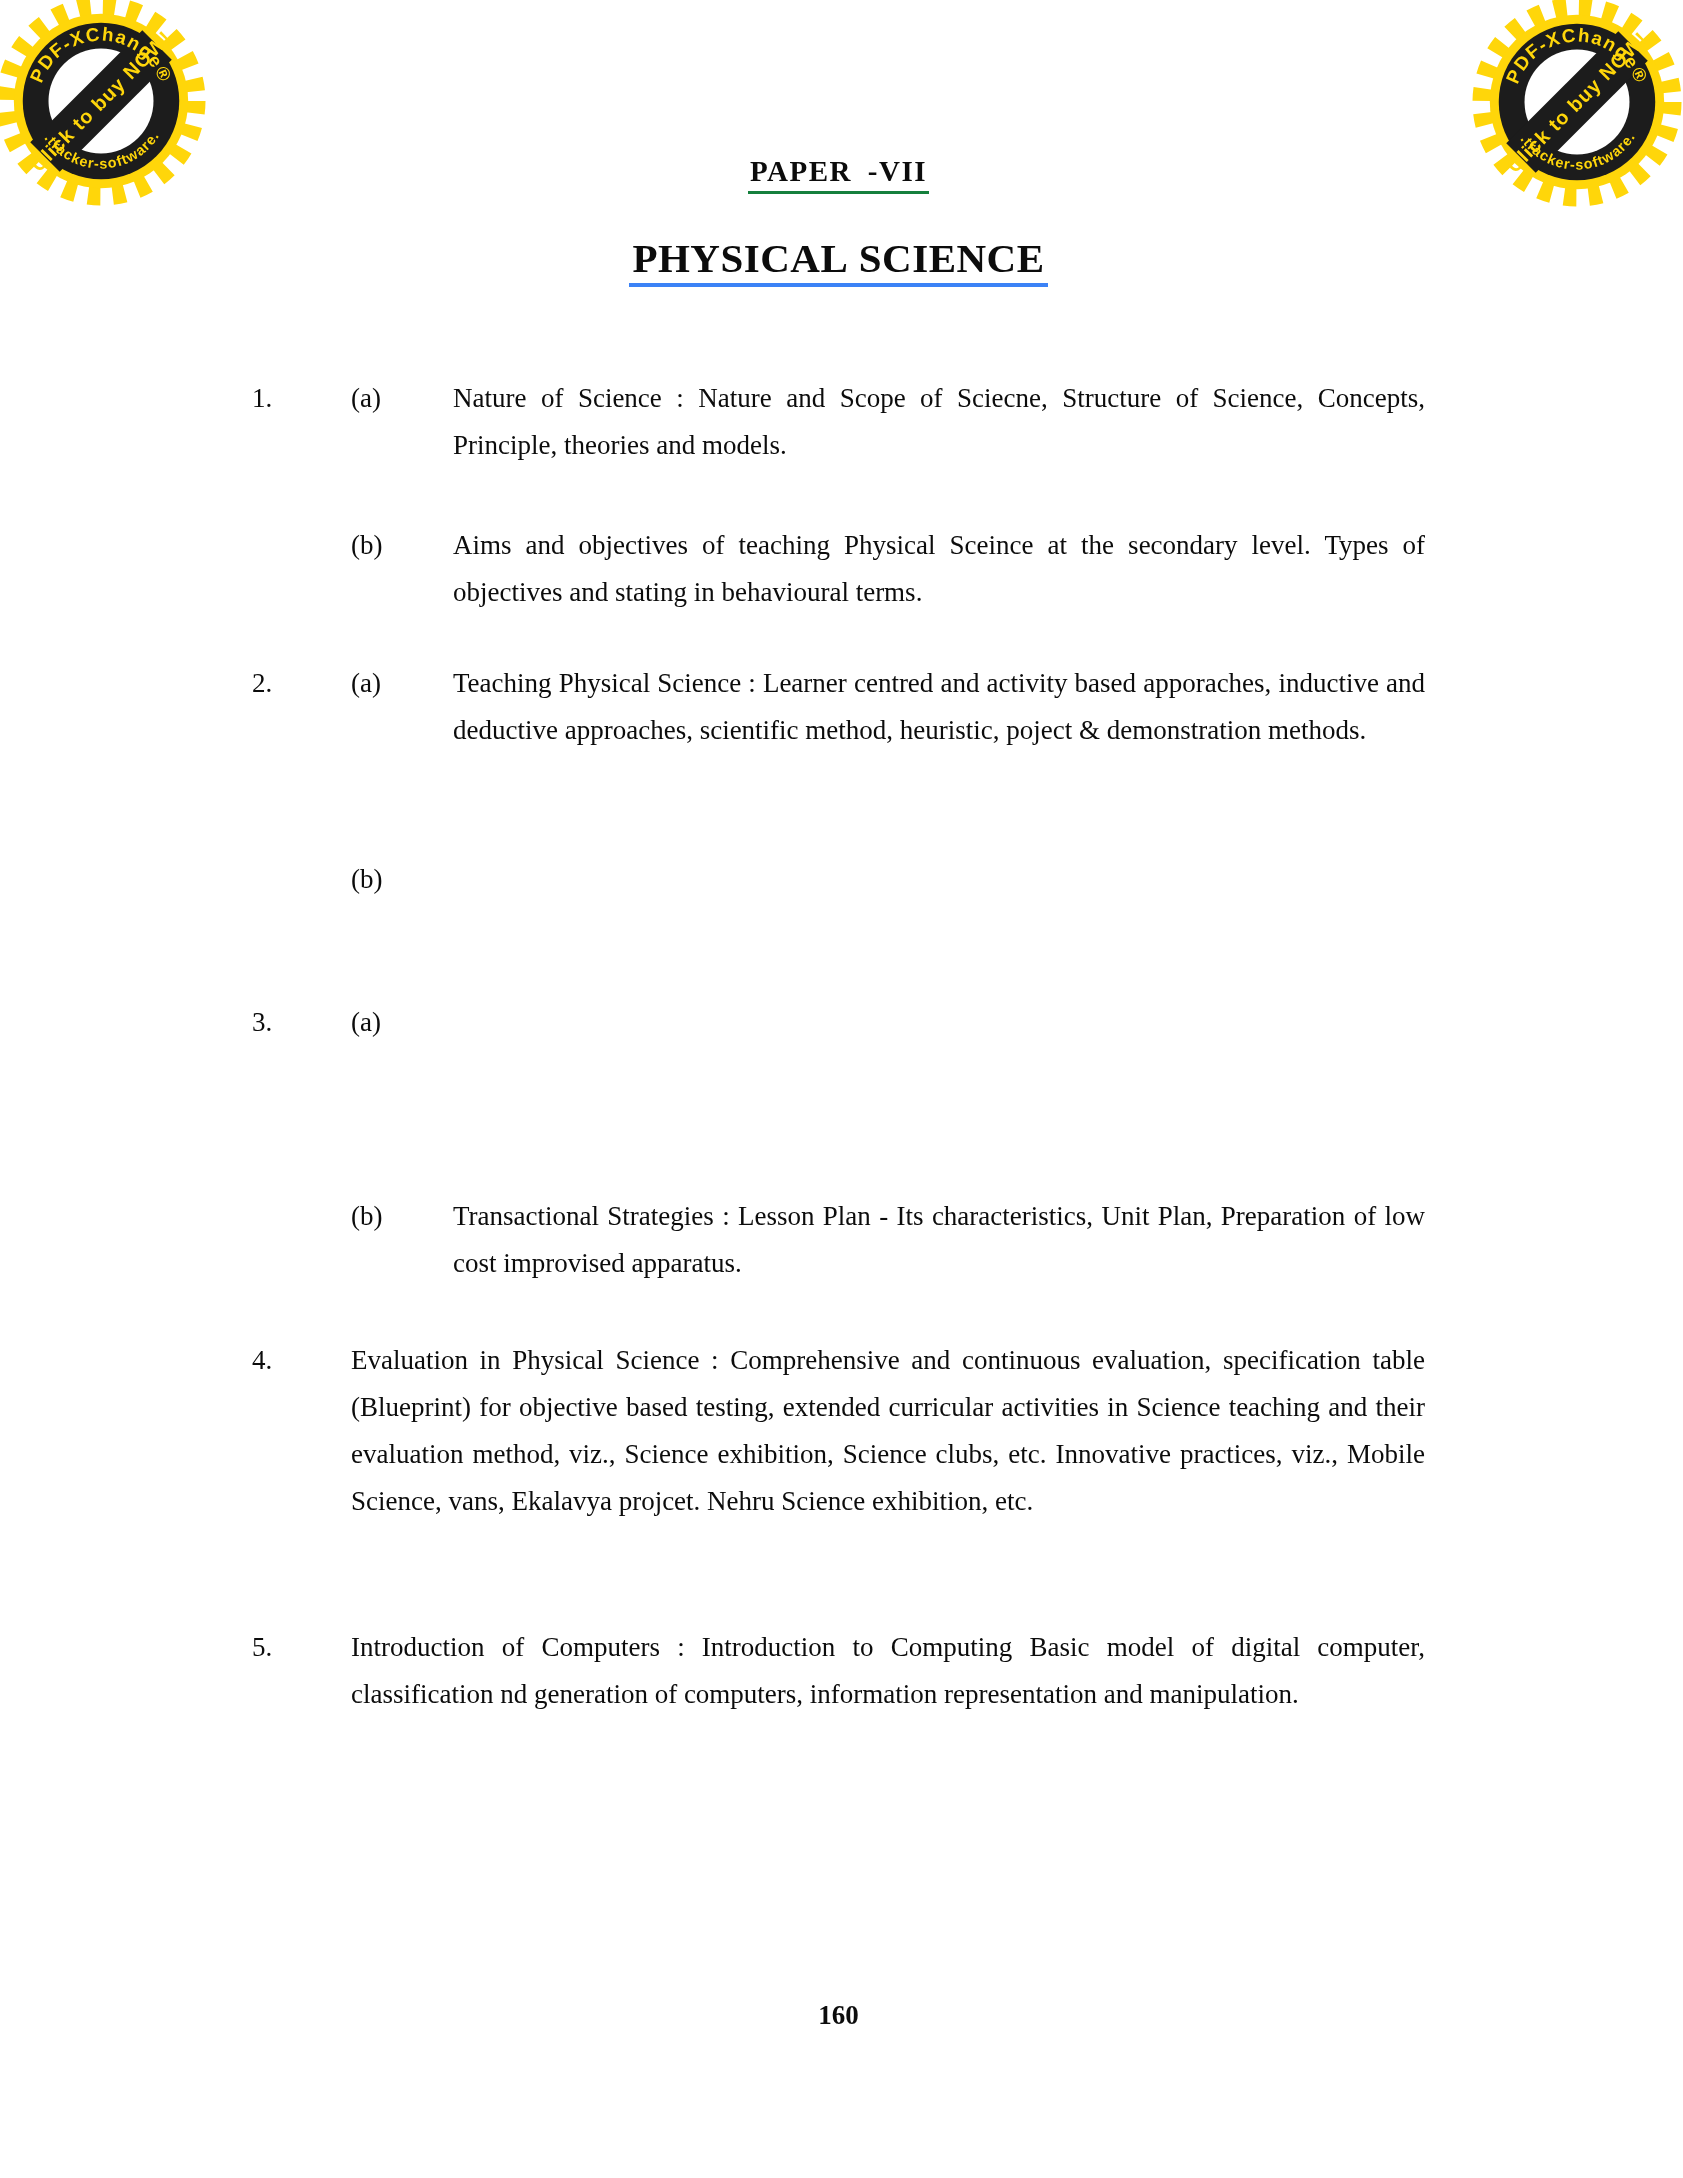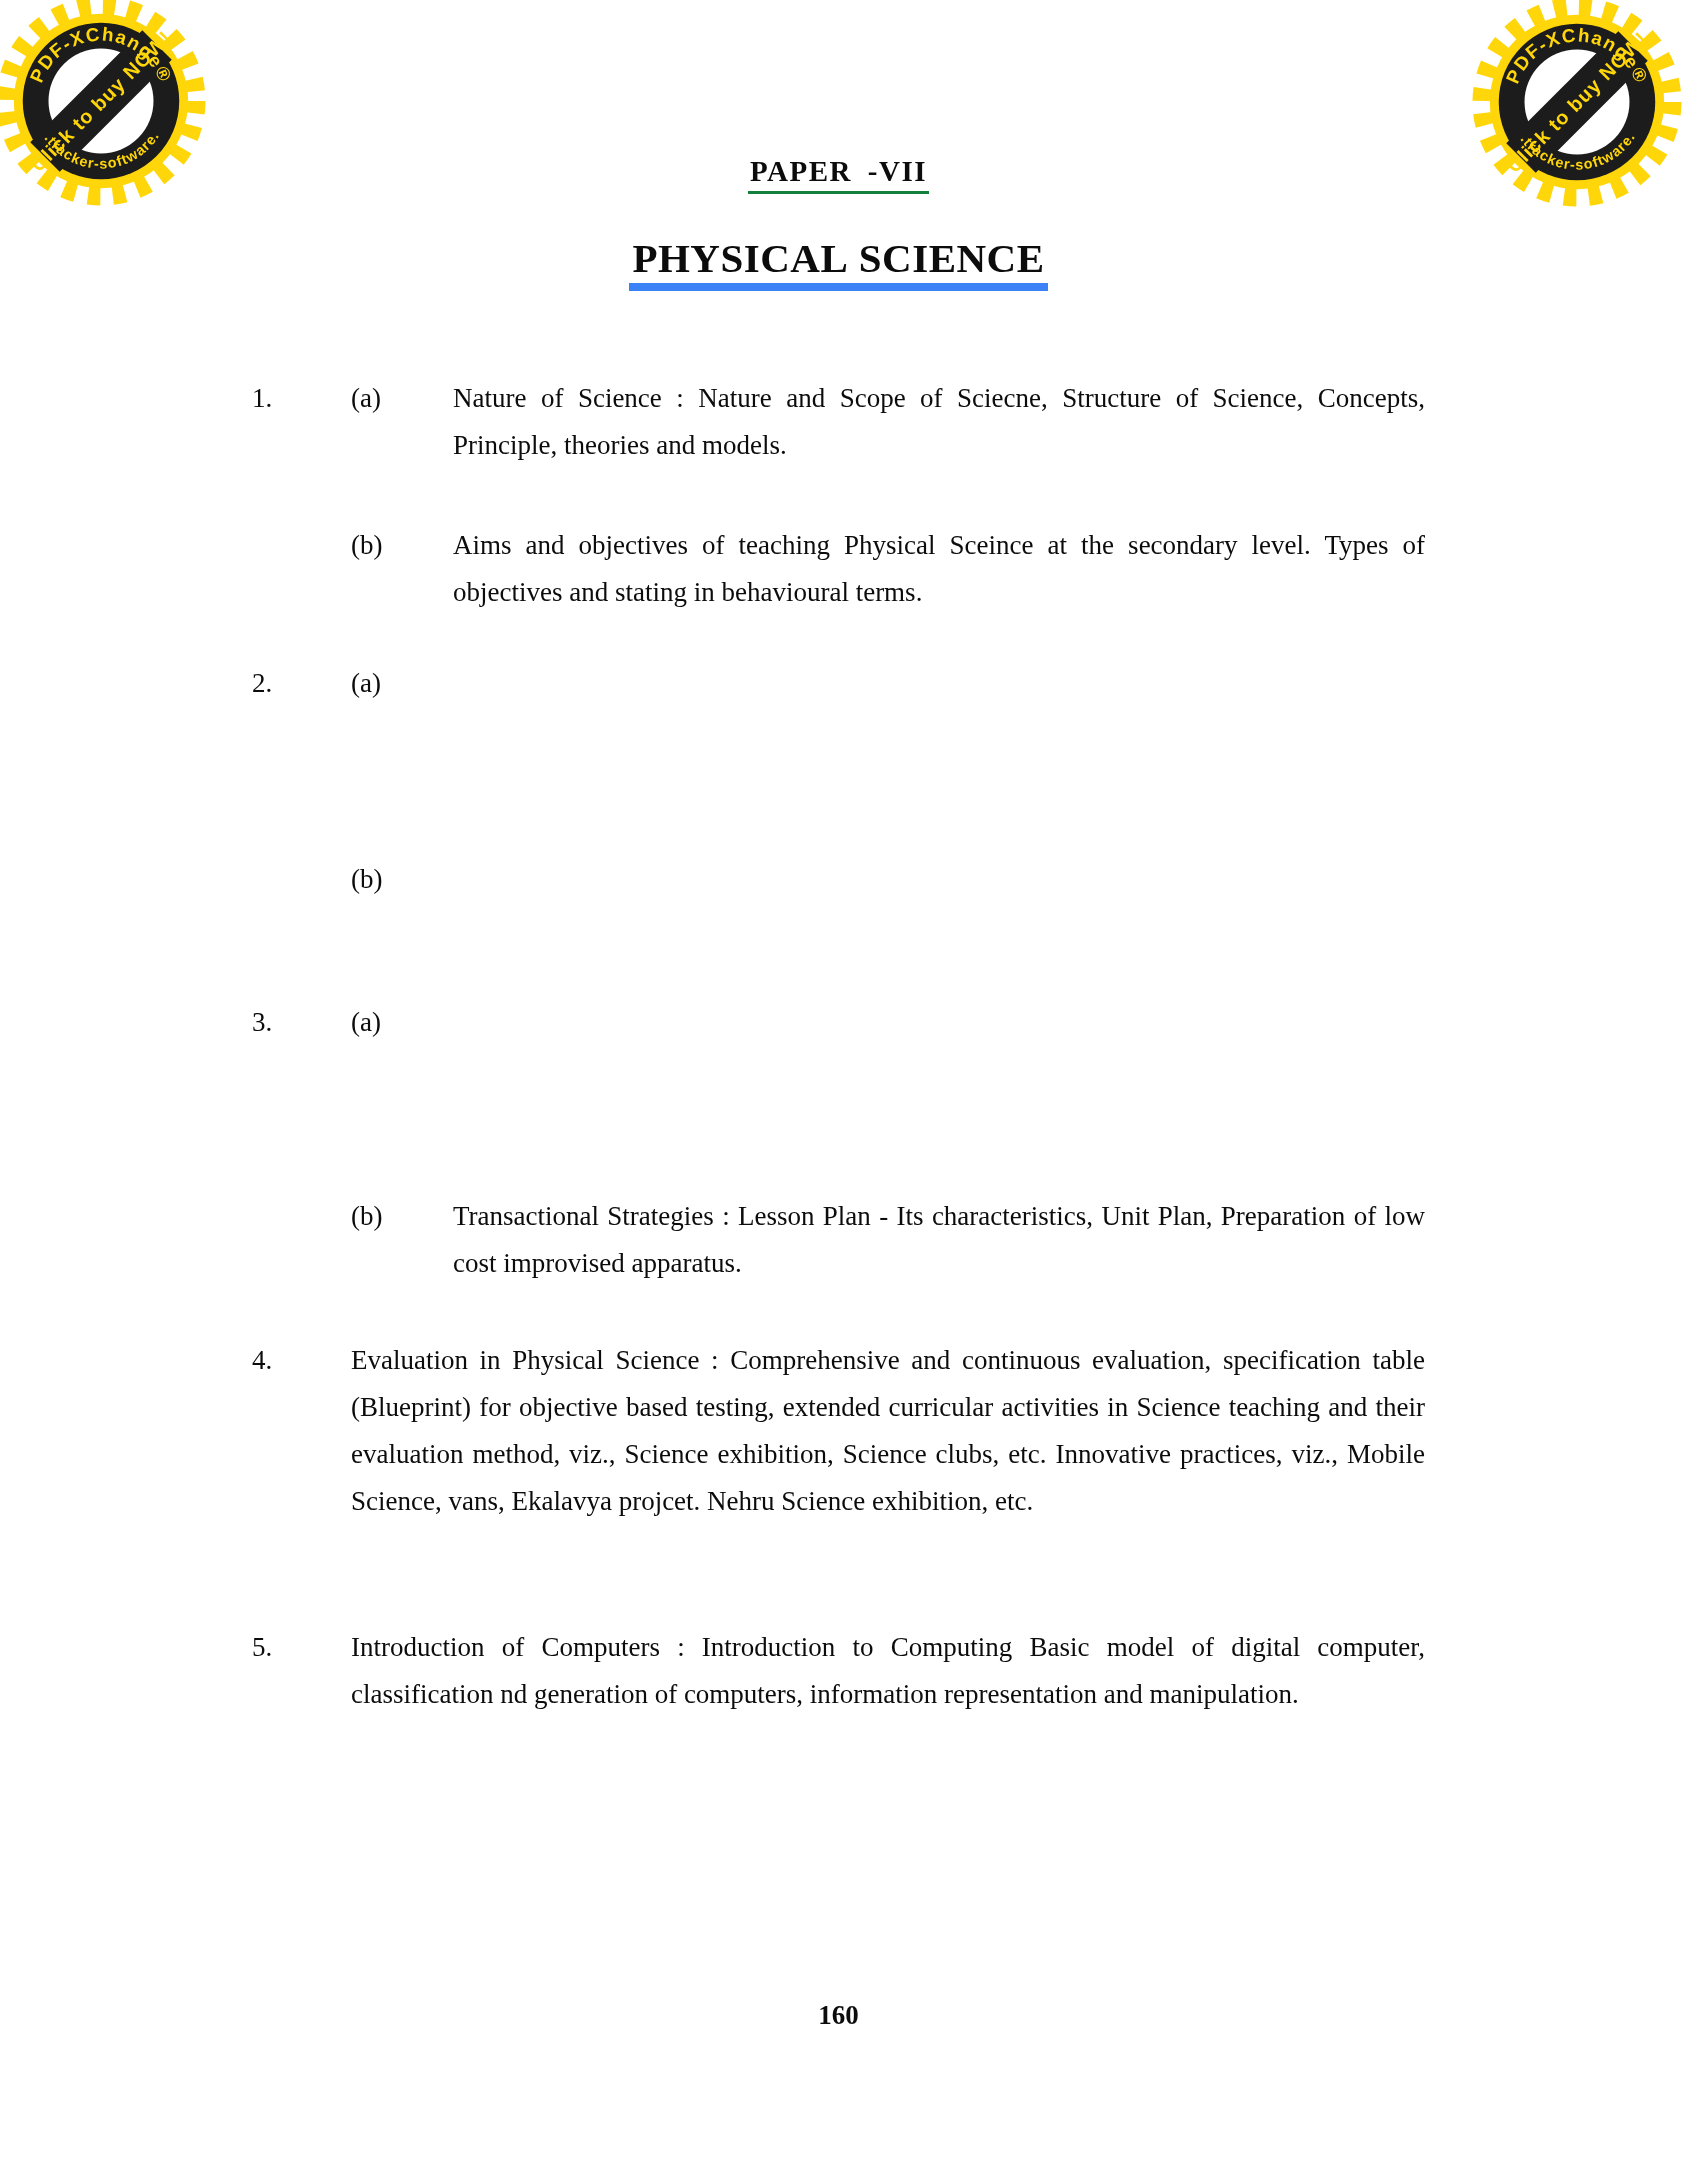--- a/index.html
+++ b/index.html
@@ -22,21 +22,21 @@
   .paper-title-wrap   { top:156px; }
   .subject-title-wrap { top:236px; }
   .paper-title {
     display:inline-block; font-size:29px; font-weight:bold;
     letter-spacing:1.5px; word-spacing:7px;
     border-bottom:3px solid #15803d; padding:0 2px 3px 2px; line-height:1.1;
   }
   .subject-title {
     display:inline-block; font-size:41px; font-weight:bold;
     letter-spacing:0.5px; word-spacing:2px;
-    border-bottom:8px solid #3b82f6; padding:0 3px 2px 3px; line-height:1.1;
+    border-bottom:4px solid #3b82f6; padding:0 3px 2px 3px; line-height:1.1;
   }
   
   .row { position:absolute; left:0; width:100%; display:flex;
          font-size:27px; line-height:47px; }
   .num { flex:0 0 99px; }
   .lbl { flex:0 0 102px; }
   .txt { flex:1 1 auto; text-align:justify;font-family:Liberation Serif, serif; }
   .r-1a { top:375px; }
   .r-1b { top:522px; }
   .r-2a { top:660px; }
@@ -112,20 +112,21 @@
 
     <div class="row r-1b">
       <div class="num"></div>
       <div class="lbl">(b)</div>
       <div class="txt">Aims and objectives of teaching Physical Sceince at the secondary level. Types of objectives and stating in behavioural terms.</div>
     </div>
 
     <div class="row r-2a">
       <div class="num">2.</div>
       <div class="lbl">(a)</div>
+      <div class="txt">Teaching Physical Science : Learner centred and activity based apporaches, inductive and deductive approaches, scientific method, heuristic, poject &amp; demonstration methods.</div>
     </div>
 
     <div class="row r-2b">
       <div class="num"></div>
       <div class="lbl">(b)</div>
     </div>
 
     <div class="row r-3a">
       <div class="num">3.</div>
       <div class="lbl">(a)</div>

